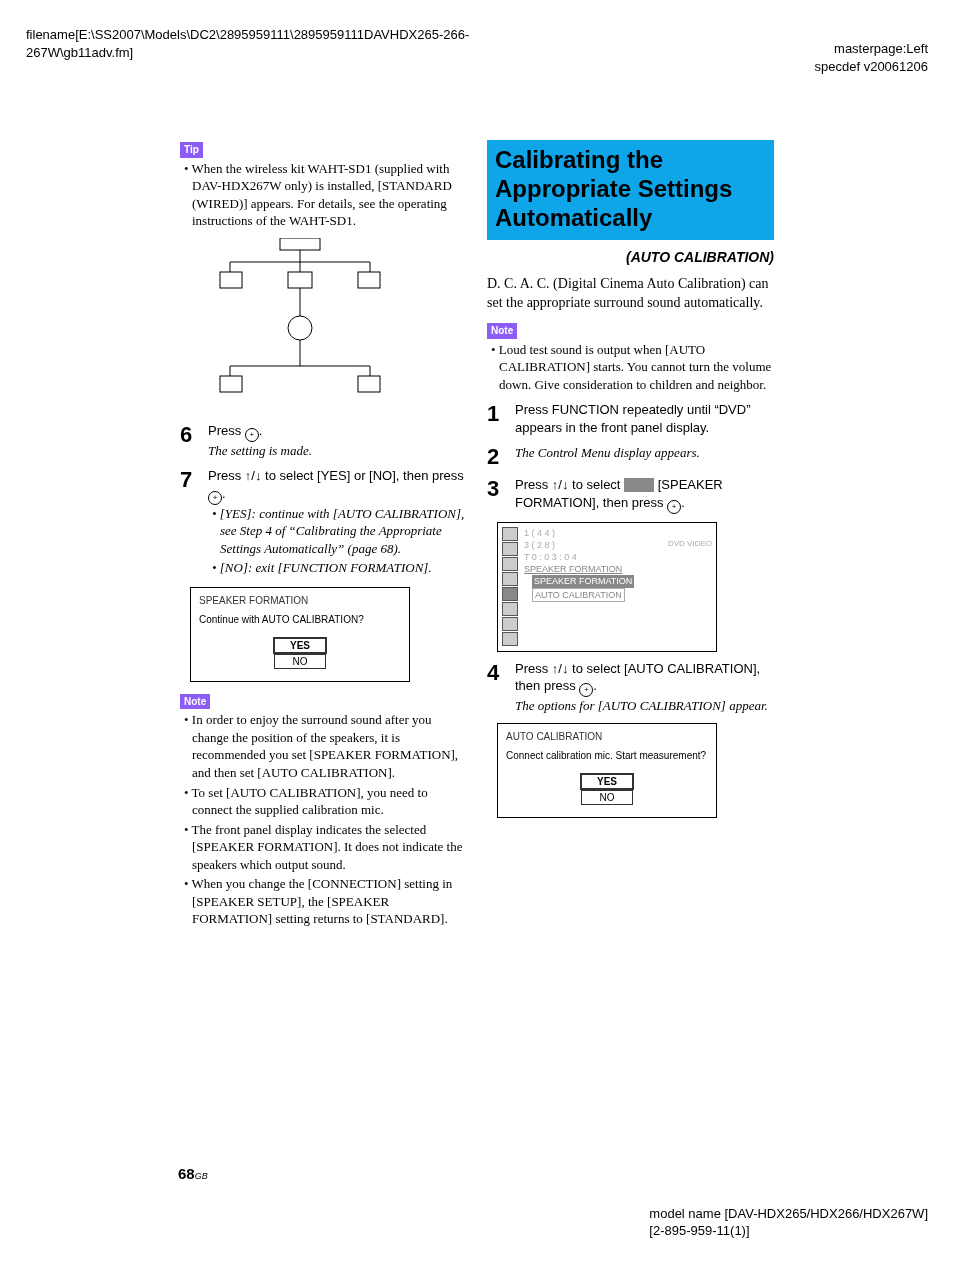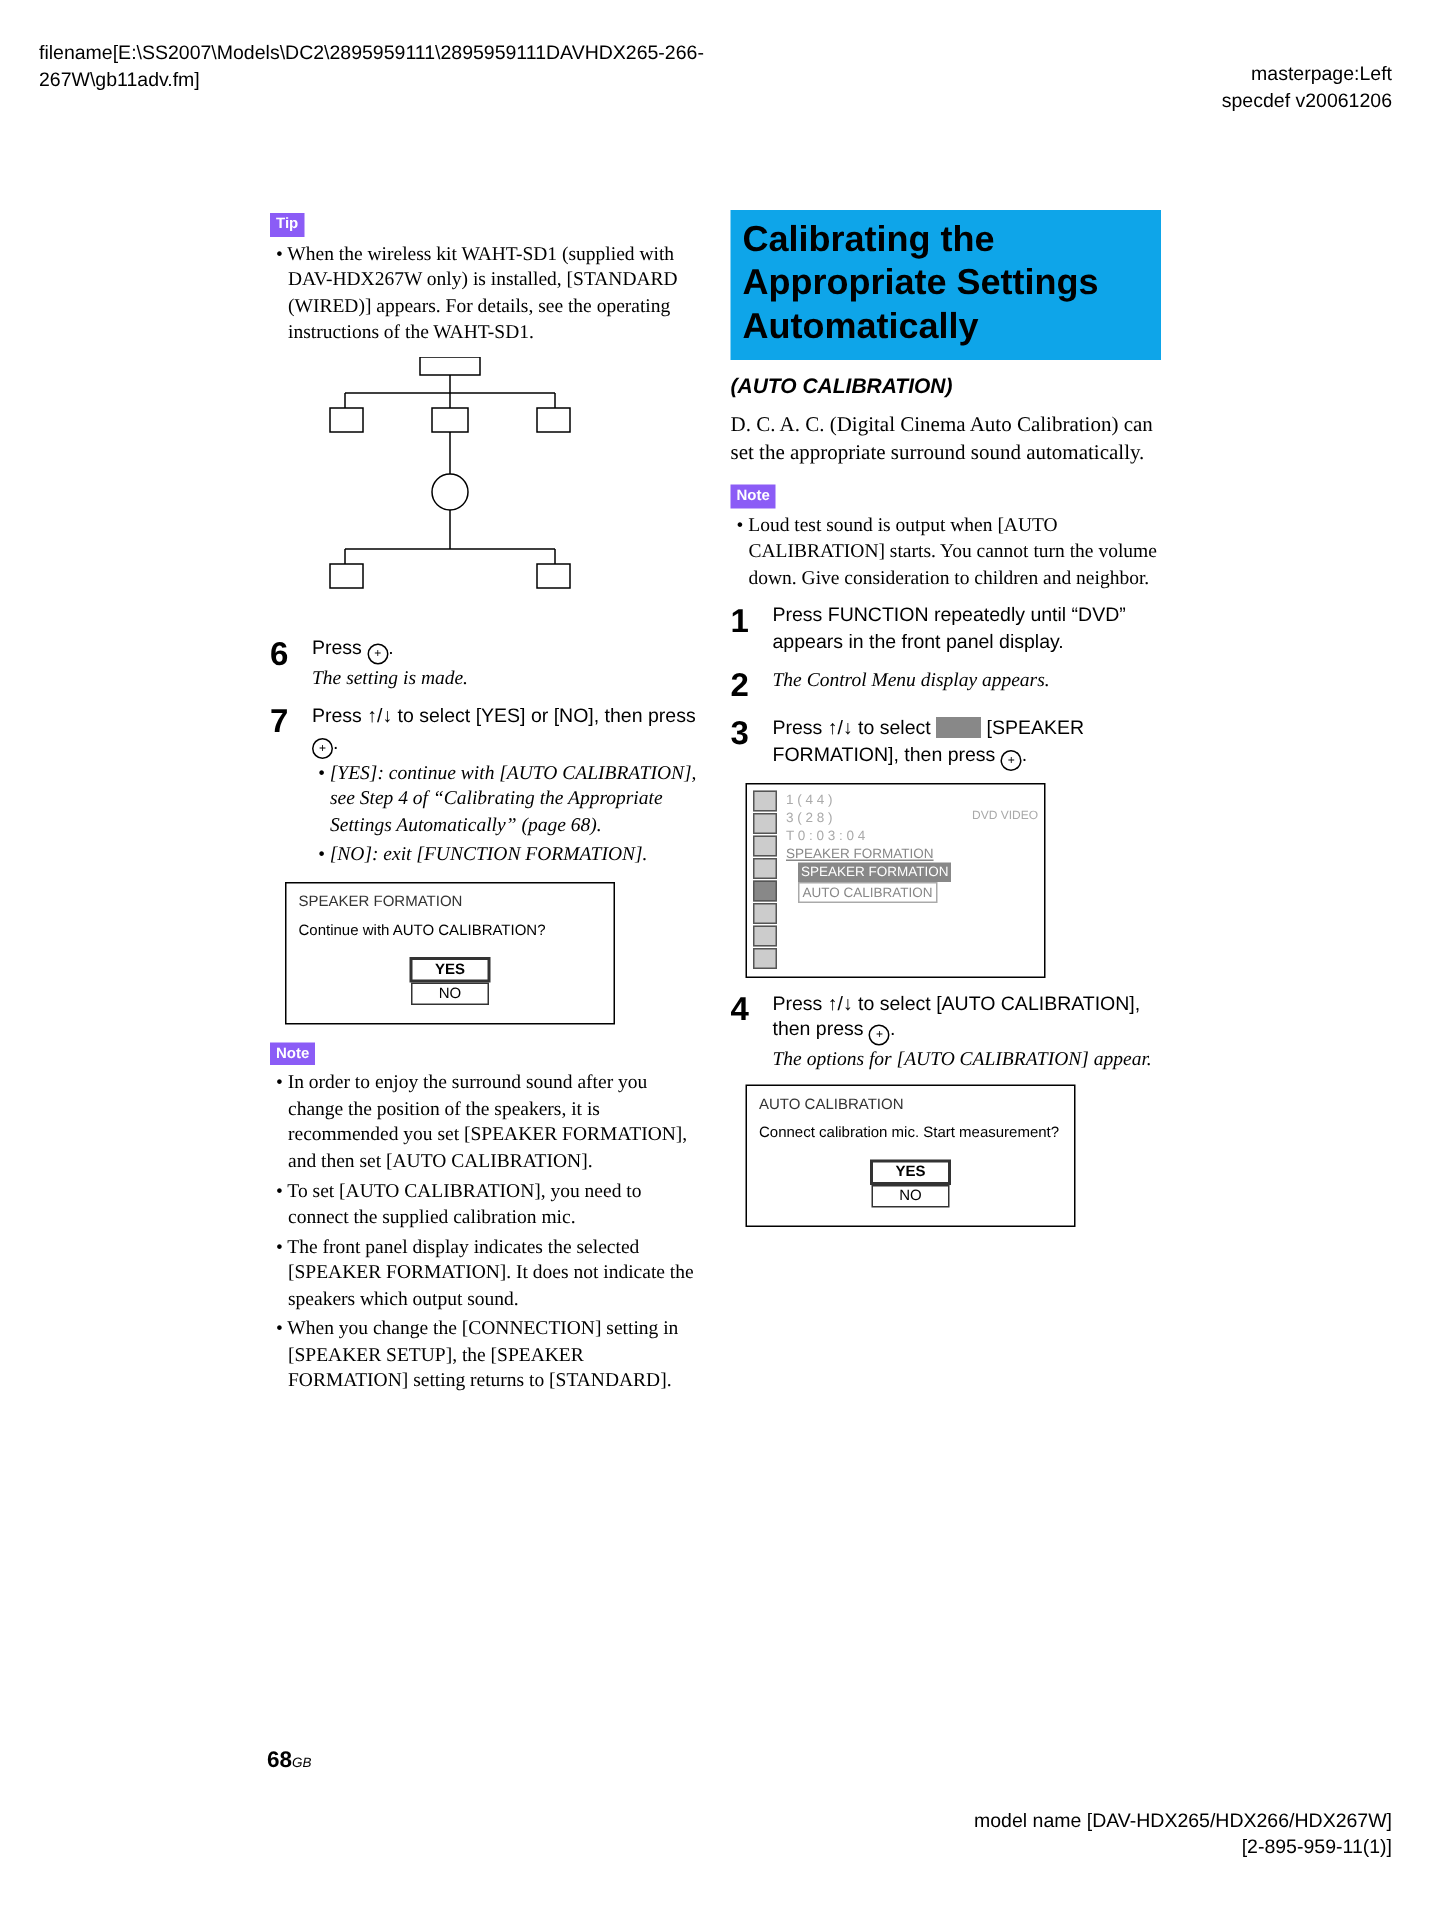--- a/index.html
+++ b/index.html
@@ -134,21 +134,21 @@
     padding: 0;
     line-height: 13px;
   }
   .screenbox .opt.sel {
     border-width: 2px;
     font-weight: bold;
   }
   .menu-screen {
     margin: 8px 0 8px 10px;
     border: 1px solid #000;
-    width: 200px;
+    width: 220px;
     height: 130px;
     padding: 4px;
     box-sizing: border-box;
     font-family: Arial, Helvetica, sans-serif;
     font-size: 9px;
     position: relative;
   }
   .menu-icons {
     display: flex;
     flex-direction: column;
@@ -180,20 +180,21 @@
     line-height: 1.2;
     padding: 6px 8px 8px 8px;
     margin-bottom: 8px;
   }
   .section-sub {
     font-family: Arial, Helvetica, sans-serif;
     font-style: italic;
     font-weight: bold;
     font-size: 14px;
     margin-bottom: 8px;
+    text-align: right;
   }
   .body-text {
     font-size: 14px;
     margin-bottom: 8px;
   }
   .page-num {
     position: absolute;
     left: 178px;
     bottom: 86px;
     font-family: Arial, Helvetica, sans-serif;
@@ -203,21 +204,20 @@
     font-size: 15px;
   }
   .page-num .gb {
     font-size: 9px;
     font-style: italic;
   }
   .footer-right {
     position: absolute;
     right: 26px;
     bottom: 30px;
-    text-align: right;
     font-family: Arial, Helvetica, sans-serif;
     font-size: 13px;
   }
 </style>
 </head>
 <body>
 
 <div class="header-left">
   <div>filename[E:\SS2007\Models\DC2\2895959111\2895959111DAVHDX265-266-</div>
   <div>267W\gb11adv.fm]</div>

